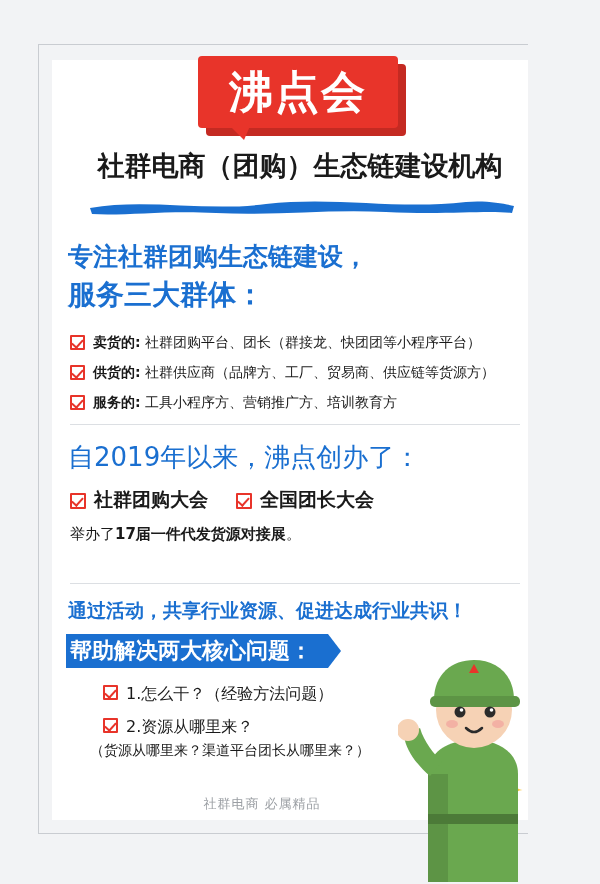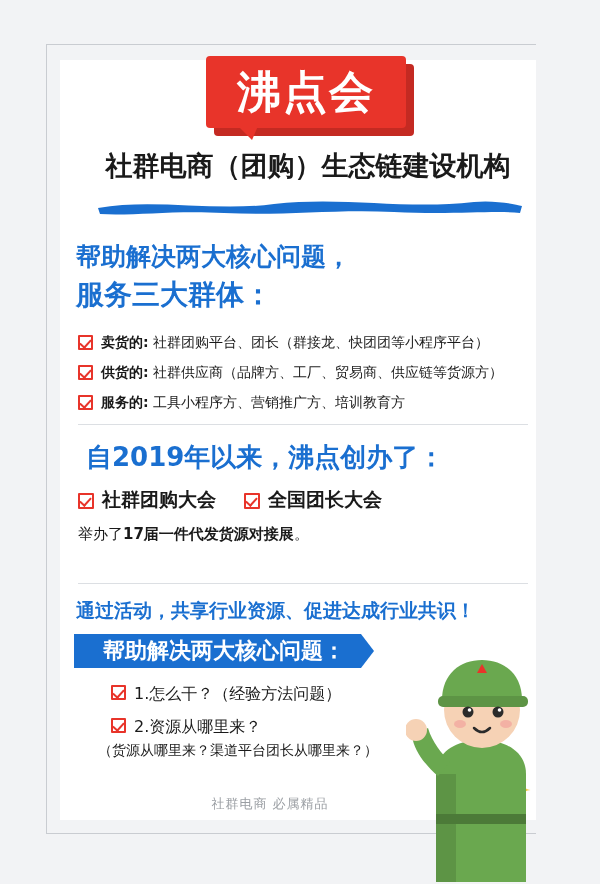--- a/index.html
+++ b/index.html
@@ -8,21 +8,21 @@
     height: 884px;
     overflow: hidden;
   }
   body {
     font-family: "Liberation Sans", sans-serif;
     background: #f2f3f5;
     position: relative;
   }
   .poster {
     position: absolute;
-    left: 8px; top: 0;
+    left: 0; top: 0;
     width: 528px;
     height: 884px;
     background: #f2f3f5;
     overflow: hidden;
   }
   
   .frame {
     position: absolute;
     left: 38px; top: 44px;
     width: 524px; height: 790px;
@@ -153,24 +153,23 @@
     width: 450px;
     height: 1px;
     background: #dcdfe3;
   }
 
   
   .sec2-head {
     position: absolute;
     left: 68px; top: 440px;
     font-size: 26px;
-    font-weight: bold;
+    font-weight: normal;
     color: #1a6fd0;
     font-family: "DejaVu Sans", "Liberation Sans", sans-serif;
-    margin-left: 10px;
   }
   .sec2-tags {
     position: absolute;
     left: 70px; top: 487px;
     display: flex;
     align-items: center;
   }
   .tag {
     display: flex;
     align-items: center;
@@ -204,21 +203,21 @@
   .ribbon {
     position: absolute;
     left: 66px; top: 634px;
     height: 34px;
     background: #1a6fd0;
     color: #ffffff;
     font-size: 22px;
     font-weight: bold;
     display: flex;
     align-items: center;
-    padding: 0 16px 0 29px;
+    padding: 0 16px 0 4px;
     font-family: "DejaVu Sans", "Liberation Sans", sans-serif;
   }
   .ribbon::after {
     content: "";
     position: absolute;
     right: -13px; top: 0;
     width: 0; height: 0;
     border-top: 17px solid transparent;
     border-bottom: 17px solid transparent;
     border-left: 13px solid #1a6fd0;
@@ -279,21 +278,21 @@
     <div class="logo-text">沸点会</div>
   </div>
 
   <div class="main-title">社群电商（团购）生态链建设机构</div>
 
   <svg class="brush" viewBox="0 0 430 20">
     <path d="M4,12 C60,2 120,16 180,8 C250,0 310,14 380,6 C400,4 420,8 428,10 L426,17 C400,14 360,19 300,16 C240,13 190,20 130,17 C80,14 40,20 6,18 Z" fill="#1a6fd0"></path>
   </svg>
 
   <div class="sec1-head">
-    <div class="l1">帮助解决两大核心问题，</div>
+    <div class="l1">专注社群团购生态链建设，</div>
     <div class="l2">服务三大群体：</div>
   </div>
 
   <div class="bullets">
     <div class="bullet">
       <span class="chk"></span>
       <span class="txt"><b>卖货的:</b> <span>社群团购平台、团长（群接龙、快团团等小程序平台）</span></span>
     </div>
     <div class="bullet">
       <span class="chk"></span>

